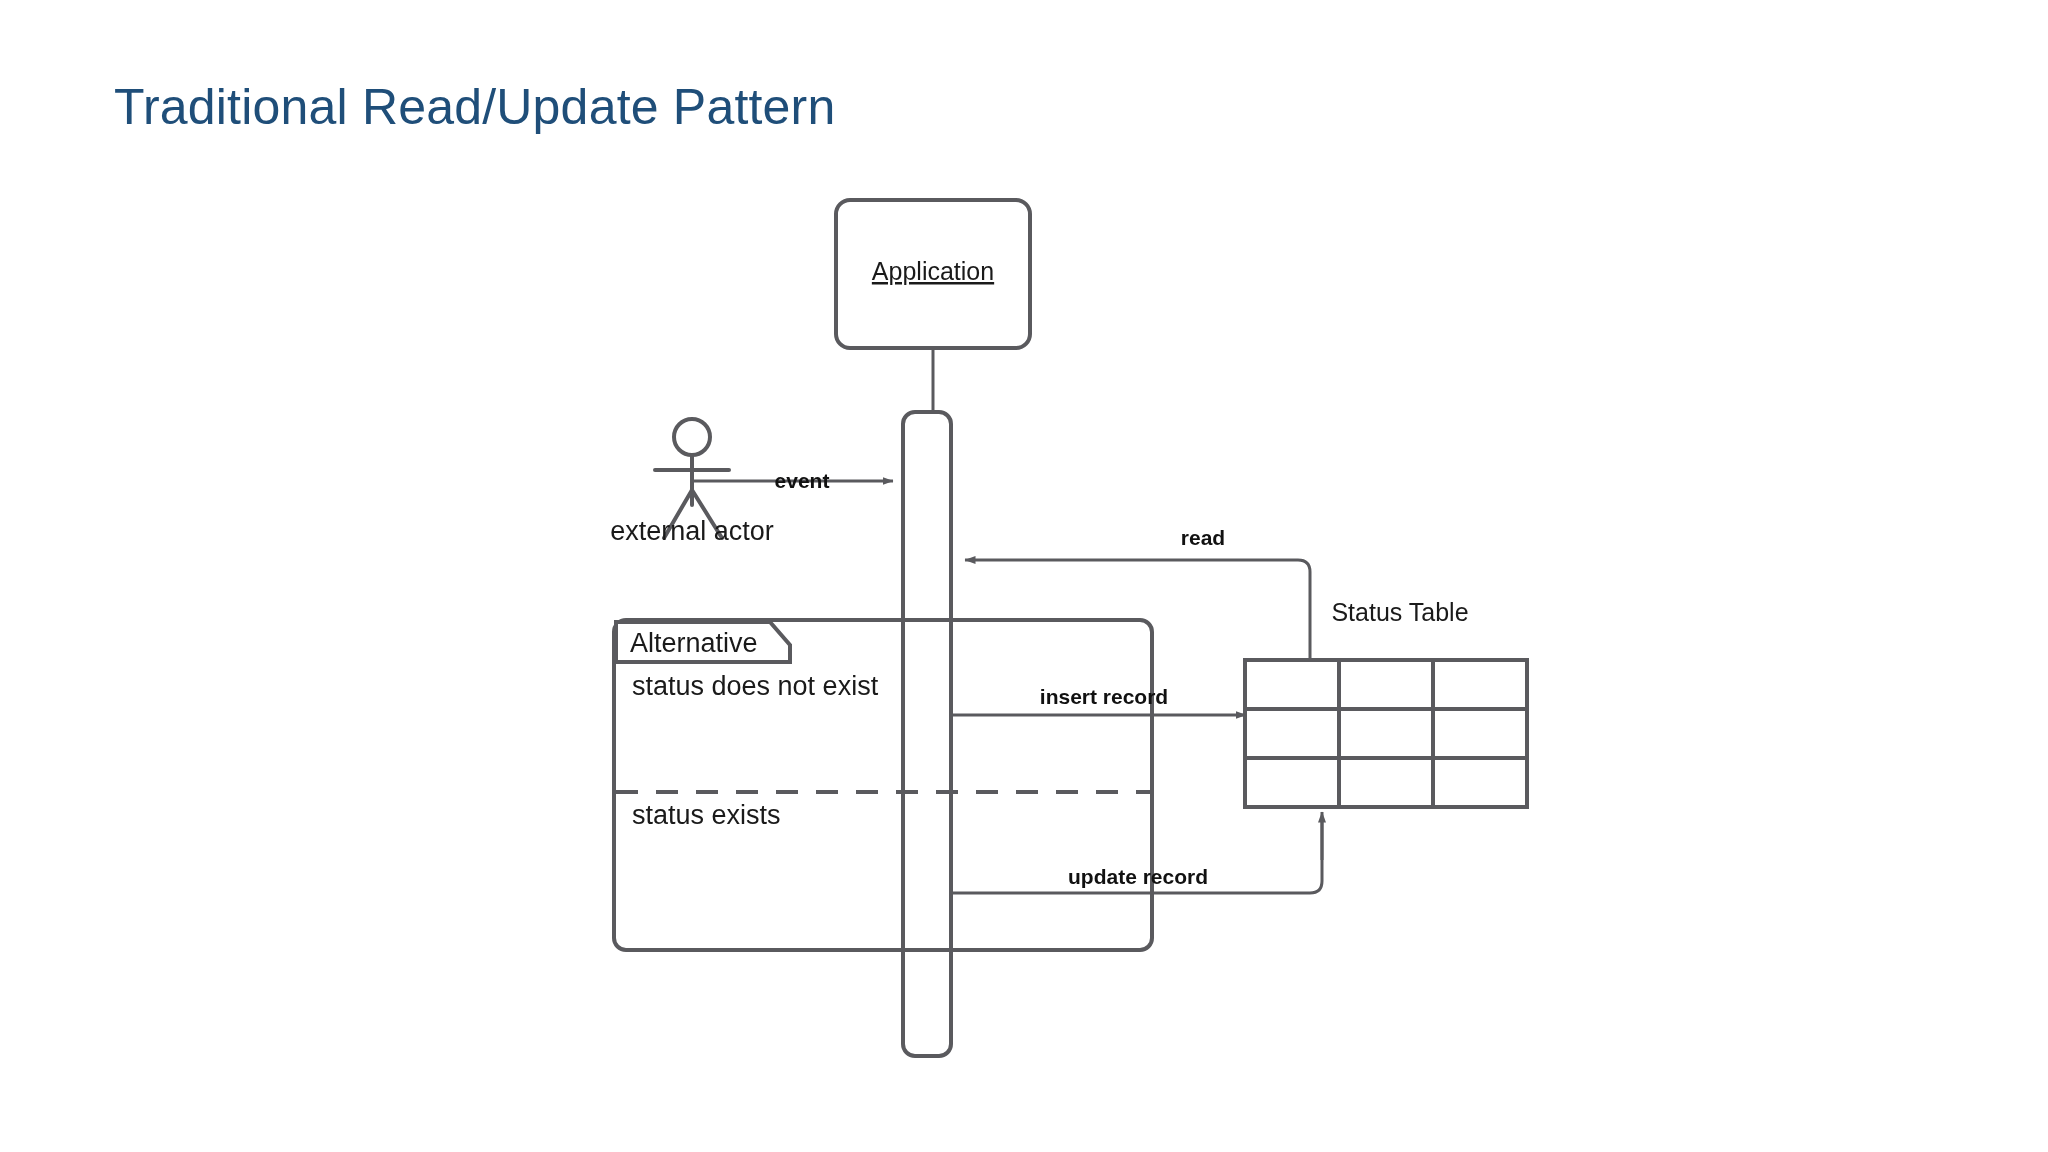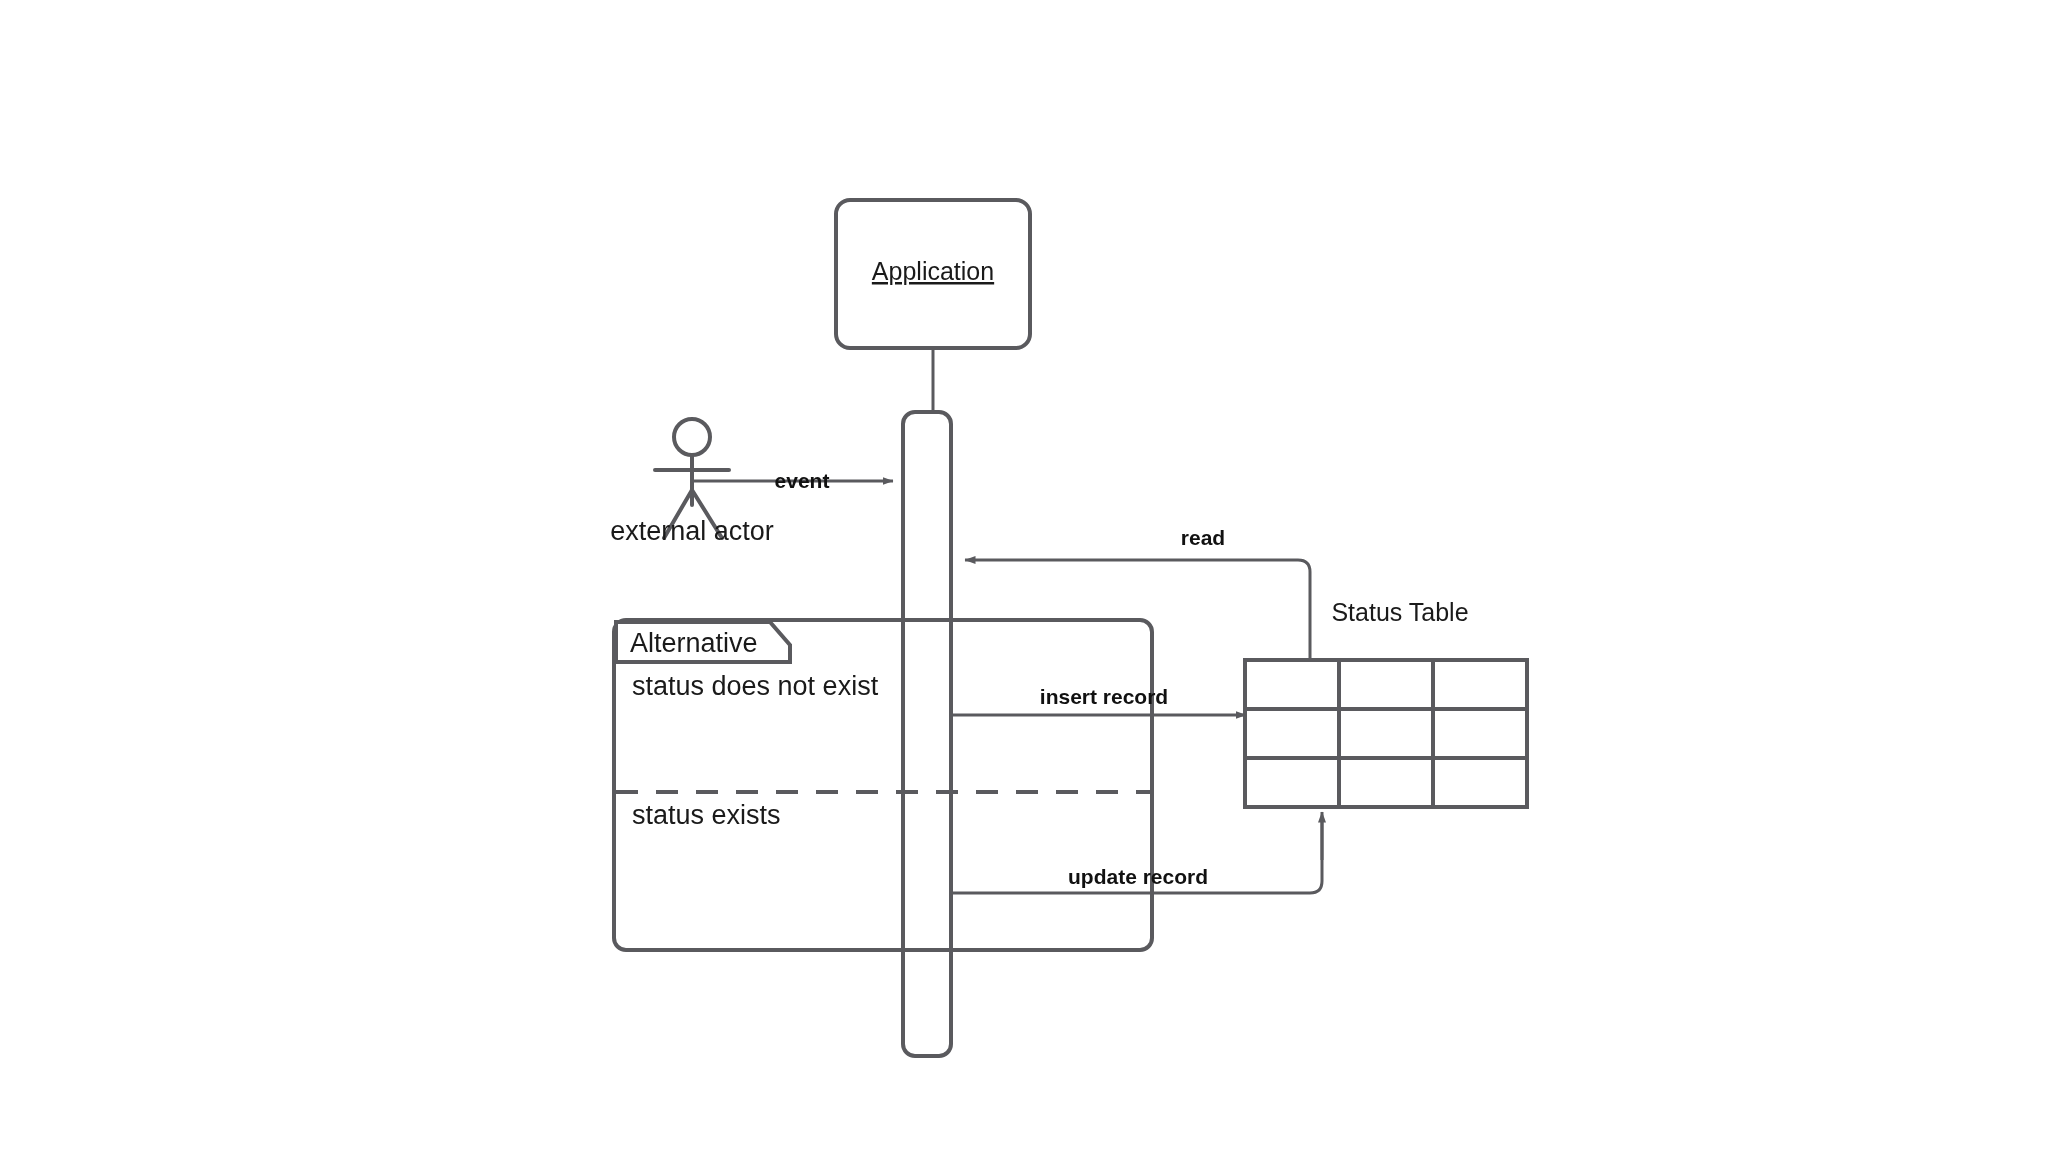--- a/index.html
+++ b/index.html
@@ -56,20 +56,21 @@
   .lbl-actor {
     font-size: 27px;
     fill: #1a1a1a;
   }
 </style>
 </head>
 <body>
 
 <div id="page">
 
+  <div id="slide-title">Traditional Read/Update Pattern</div>
 
   <svg id="diagram-svg" viewBox="0 0 2048 1152" xmlns="http://www.w3.org/2000/svg">
 
     <defs>
       <marker id="arrow-r" markerWidth="12" markerHeight="12" refX="10.5" refY="4" orient="auto" markerUnits="userSpaceOnUse">
         <path d="M0,0 L11,4 L0,8 z" fill="#5A5A5E"></path>
       </marker>
       <marker id="arrow-l" markerWidth="12" markerHeight="12" refX="10.5" refY="4" orient="auto" markerUnits="userSpaceOnUse">
         <path d="M0,0 L11,4 L0,8 z" fill="#5A5A5E"></path>
       </marker>

